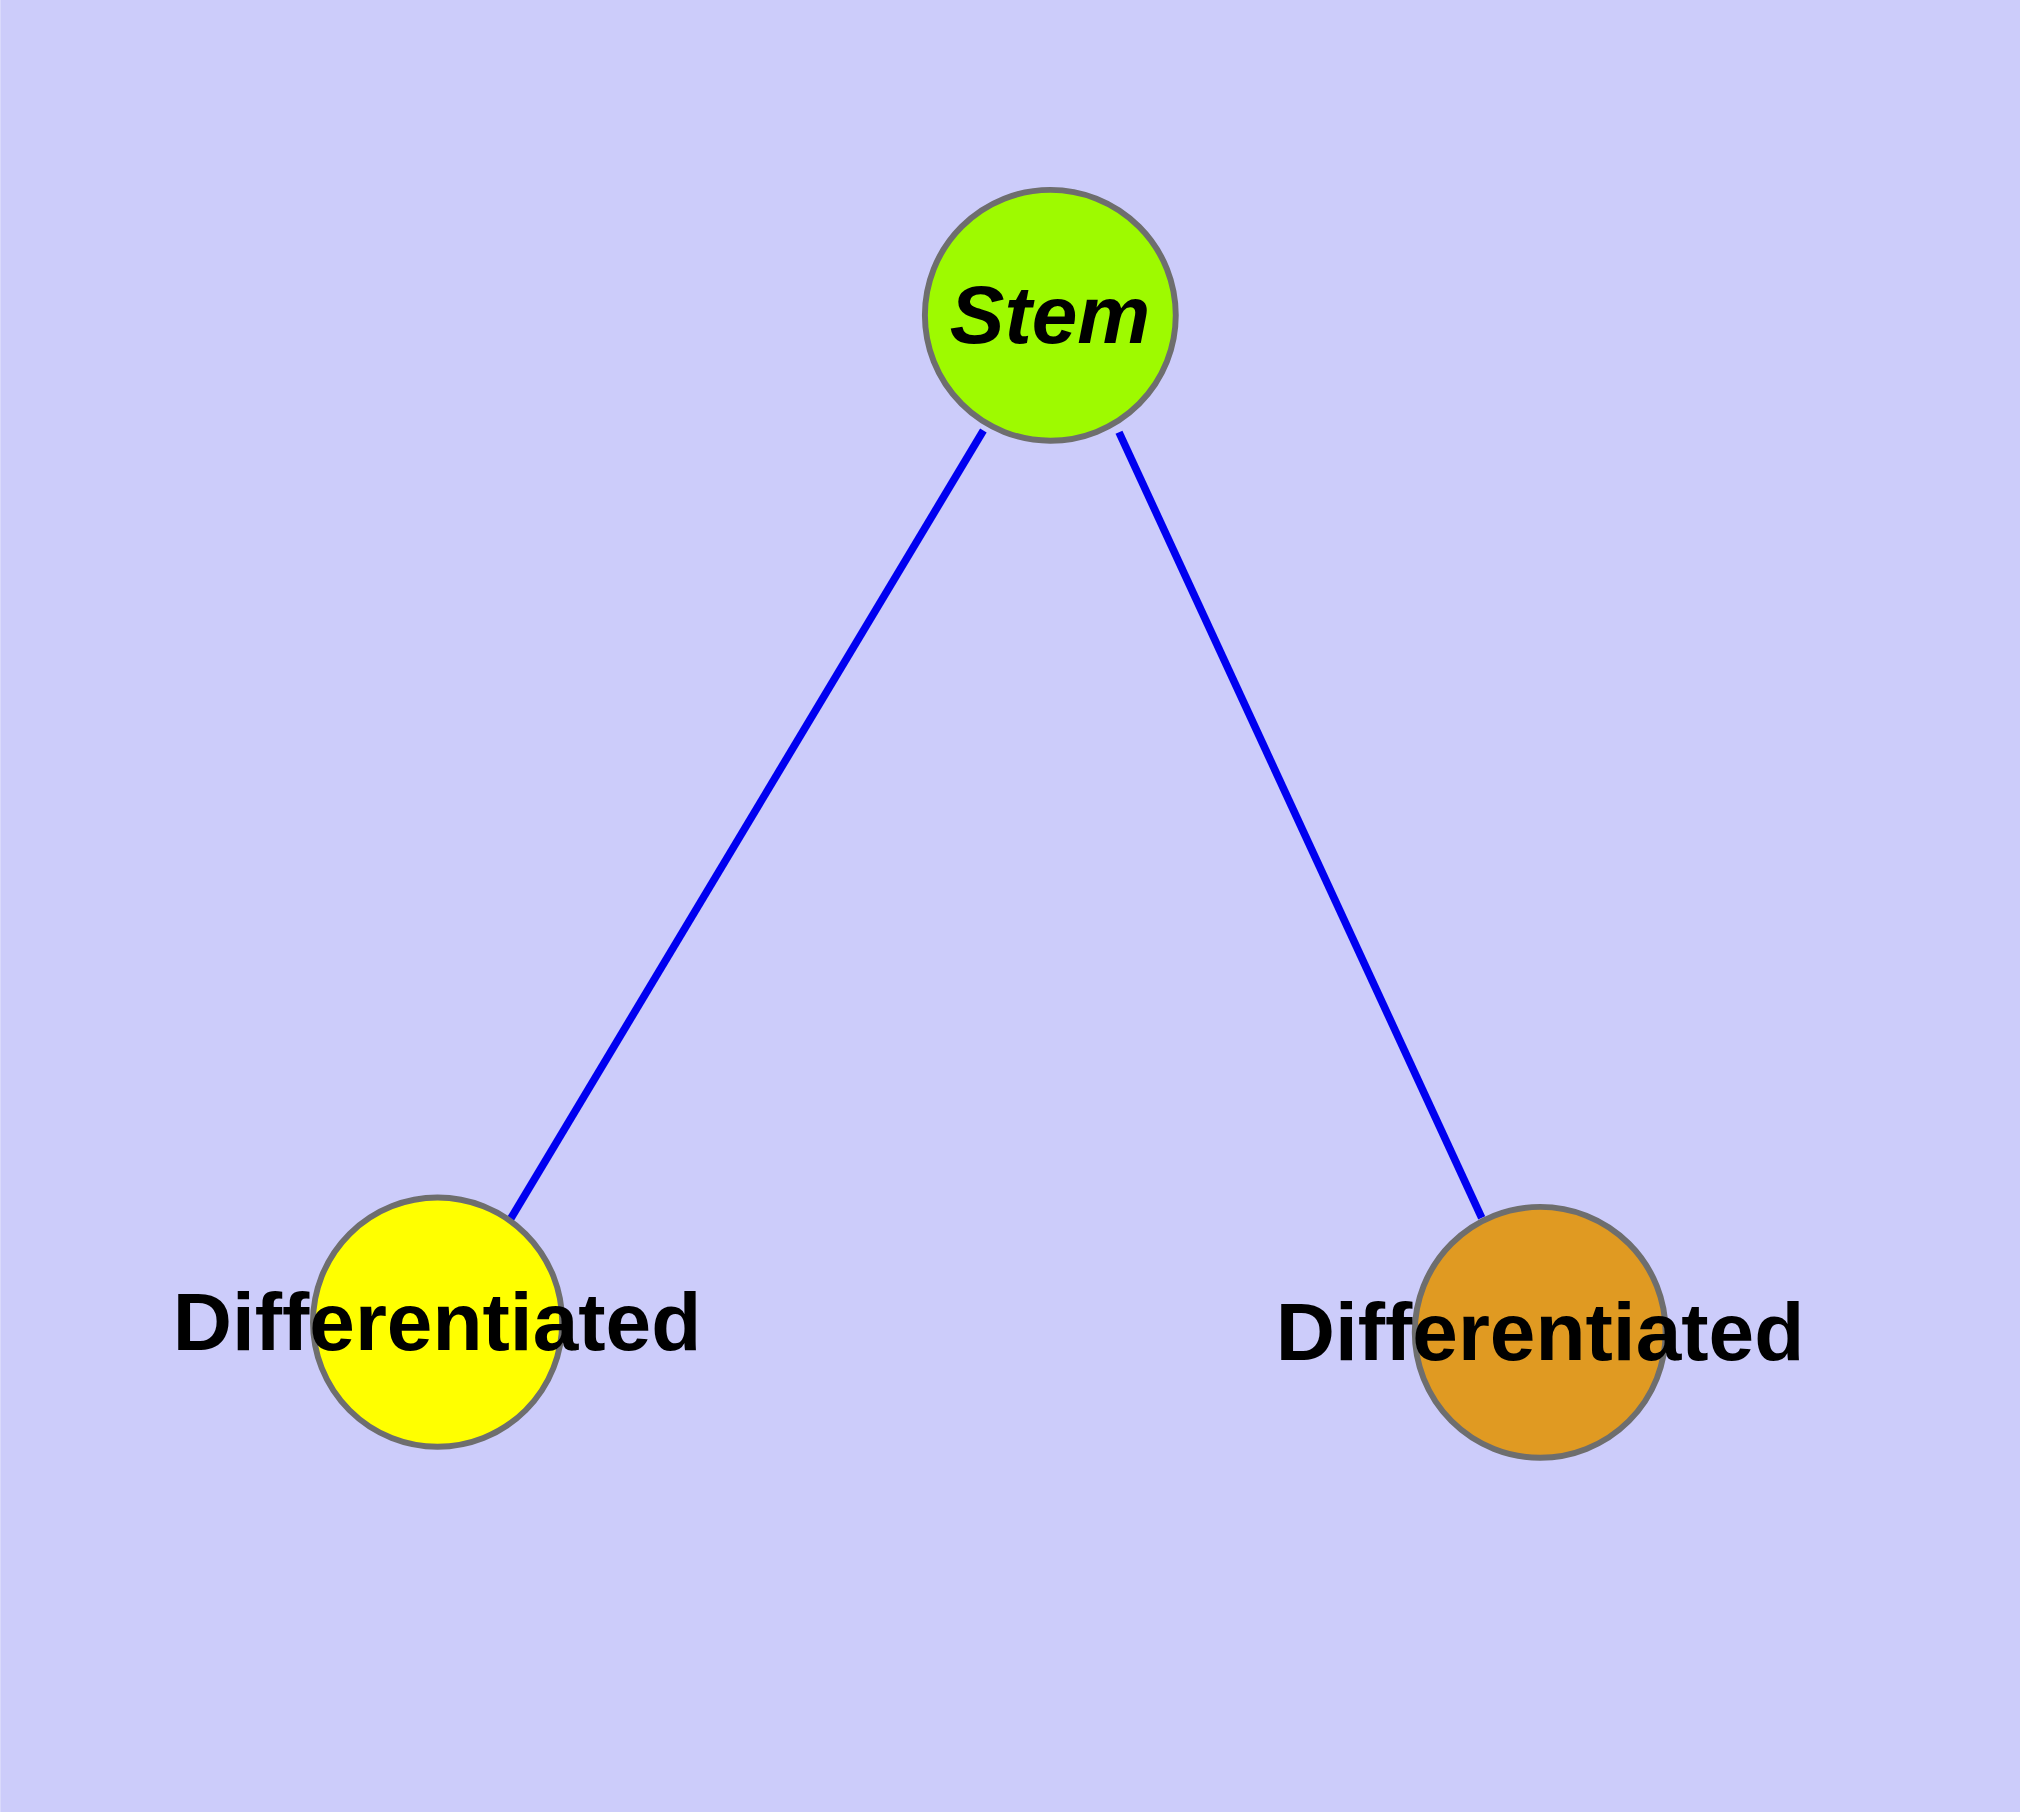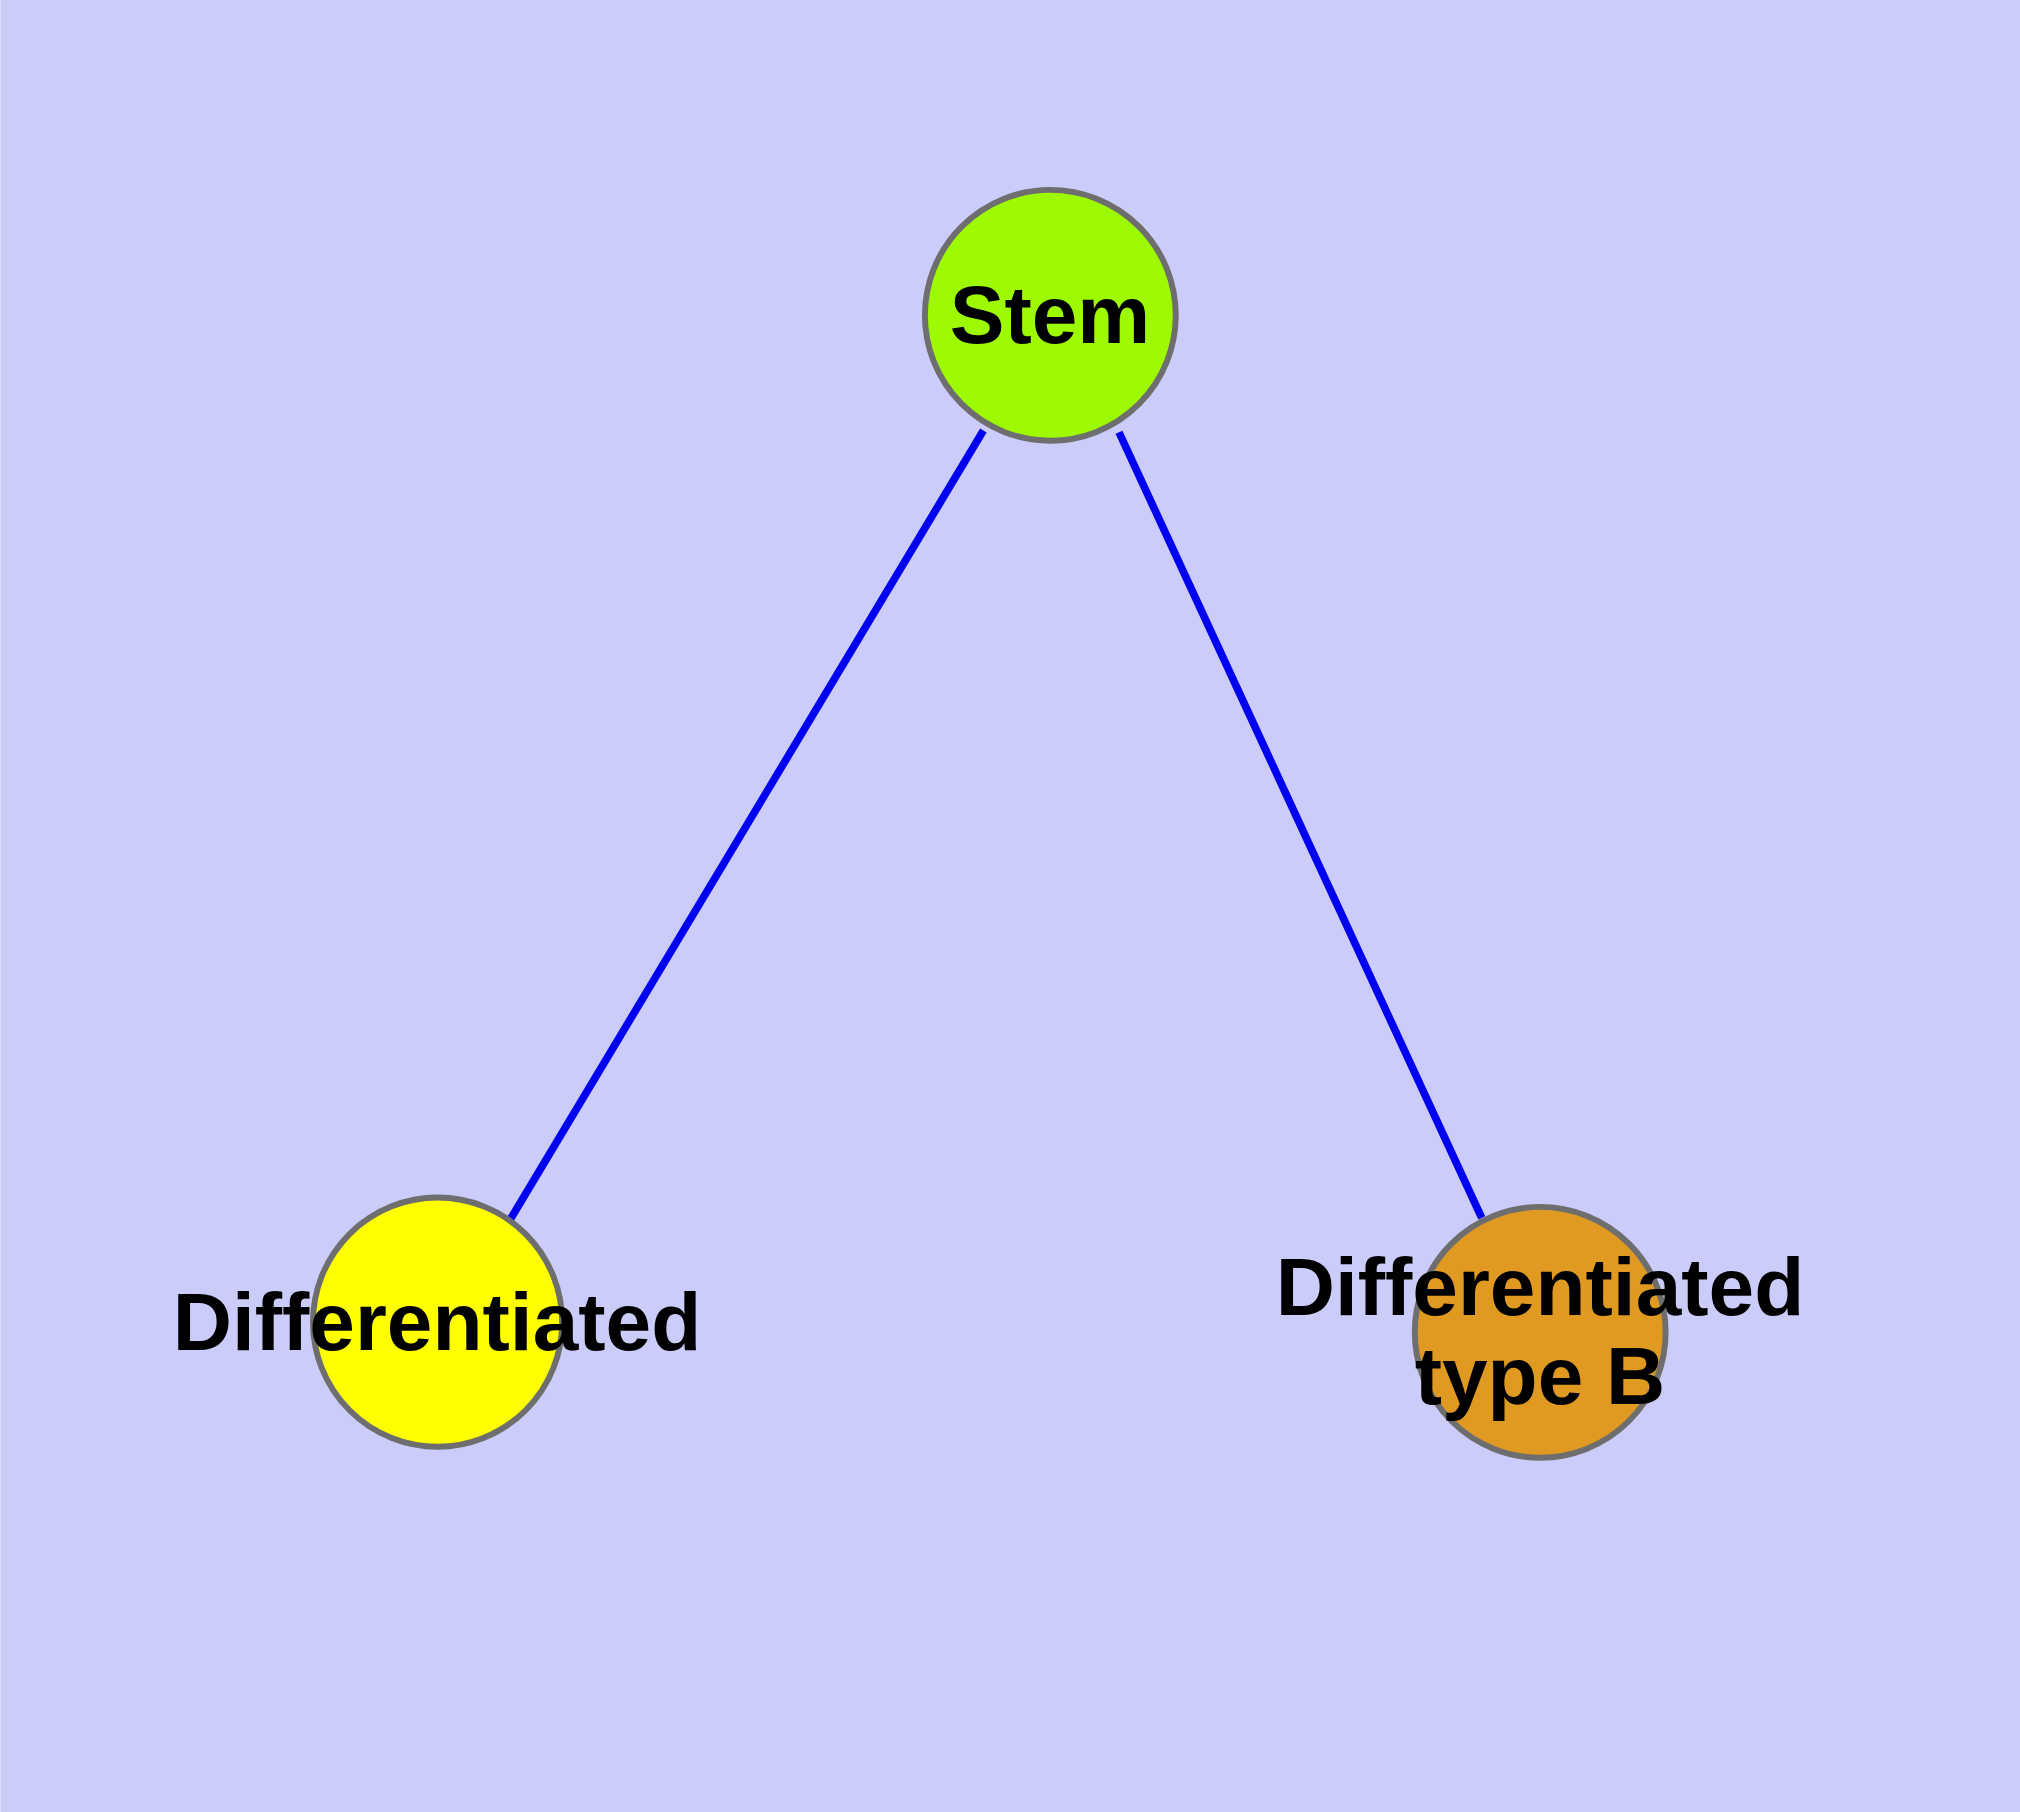--- a/index.html
+++ b/index.html
@@ -50,27 +50,26 @@
       <line id="edge-1" x1="1320" y1="510" x2="1748" y2="1437" stroke="#0000f0" stroke-width="9" stroke-linecap="butt"></line>
     </g>
 
     <g id="node-layer">
       <circle id="node-circle-0" cx="1239" cy="372" r="148" fill="#9efa00" stroke="#6e6e6e" stroke-width="7"></circle>
       <circle id="node-circle-1" cx="516" cy="1560" r="147" fill="#ffff00" stroke="#6e6e6e" stroke-width="7"></circle>
       <circle id="node-circle-2" cx="1817" cy="1572" r="148" fill="#e09a22" stroke="#6e6e6e" stroke-width="7"></circle>
     </g>
   </svg>
 
-  <div class="node-label" id="node-label-0" style="left: 1050px; top: 315px; color: rgb(0, 0, 0);">
+  <div class="node-label" id="node-label-0" style="left: 1050px; top: 315px; color: rgb(0, 0, 0); font-style: italic;">
     <div>Stem</div>
   </div>
 
   <div class="node-label" id="node-label-1" style="left: 437px; top: 1322px; color: rgb(0, 0, 0);">
     <div>Differentiated</div>
   </div>
 
   <div class="node-label" id="node-label-2" style="left: 1540px; top: 1332px; color: rgb(0, 0, 0);">
     <div>Differentiated</div>
-    <div>type B</div>
   </div>
 
 </div>
 
 
 </body></html>

